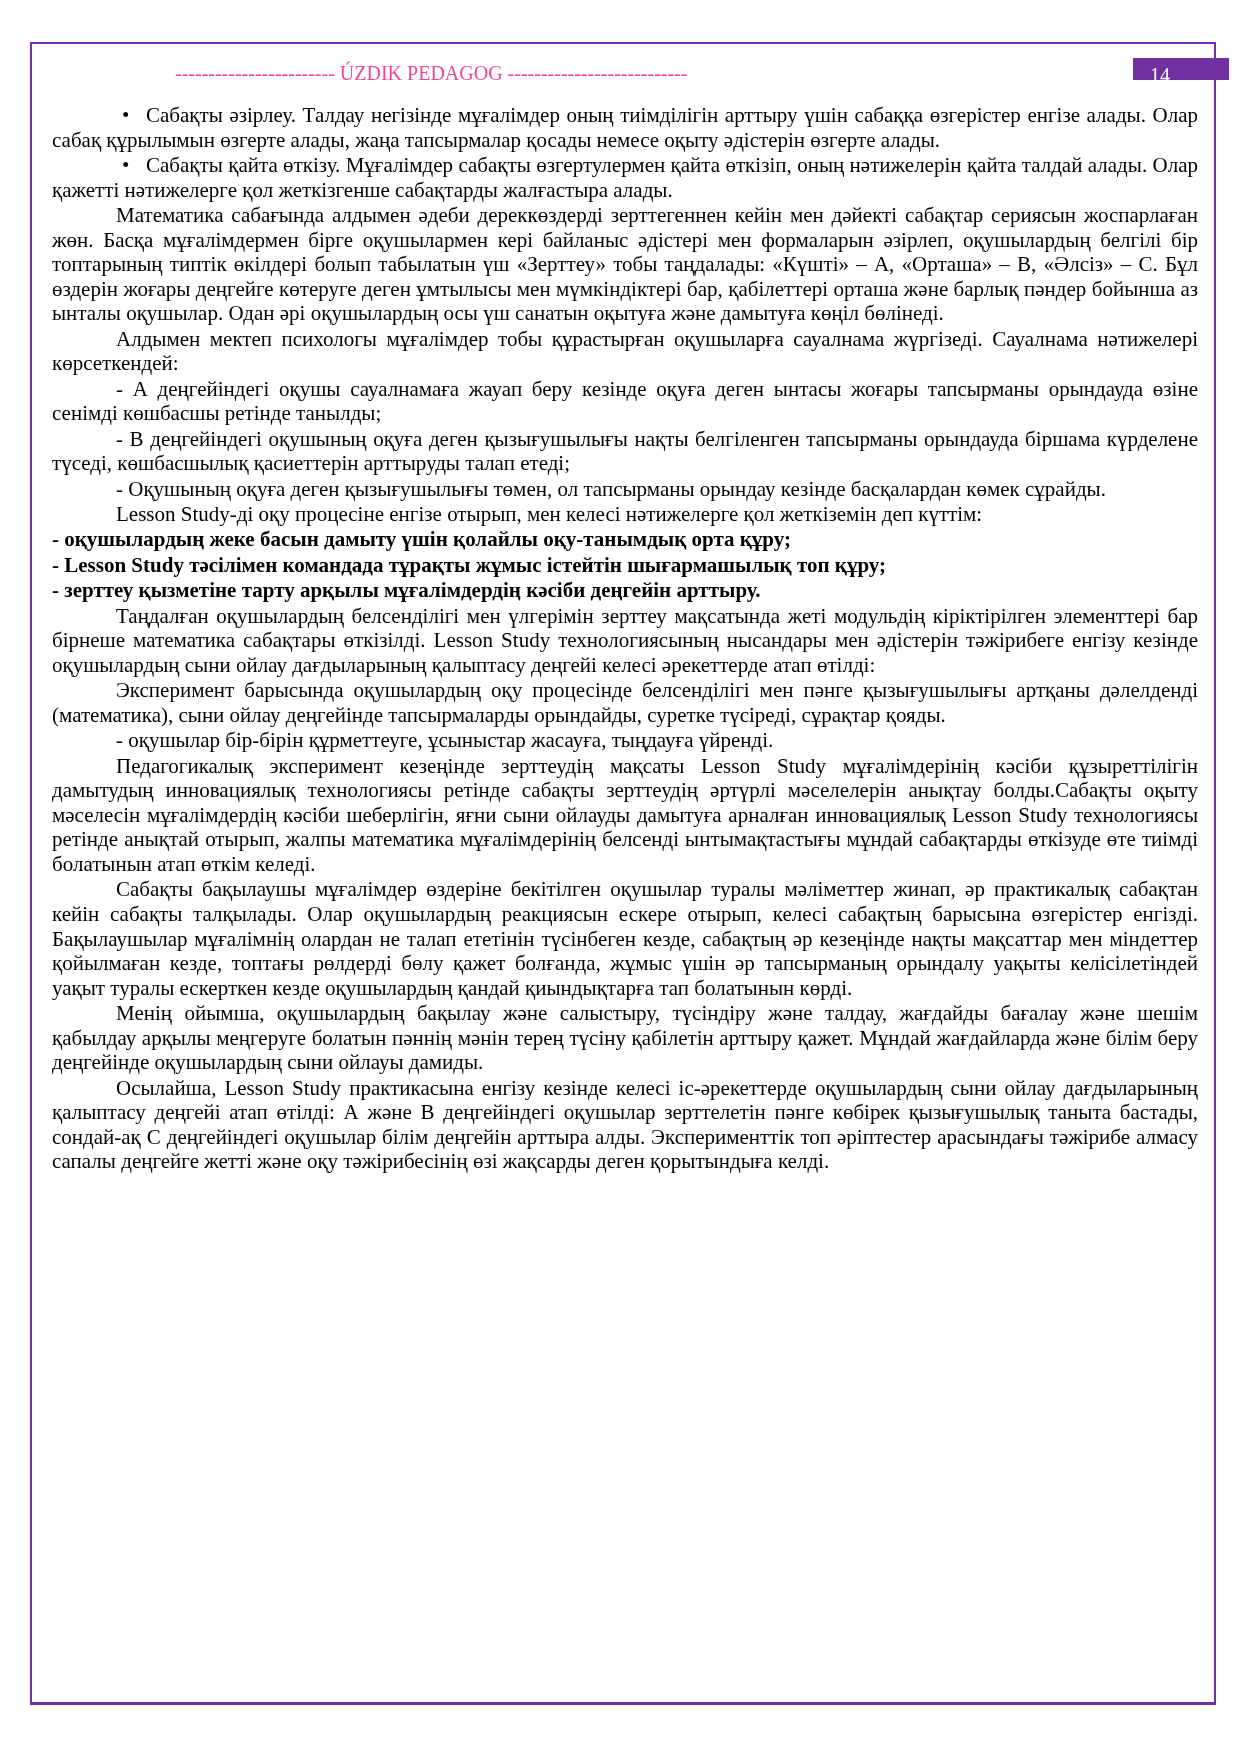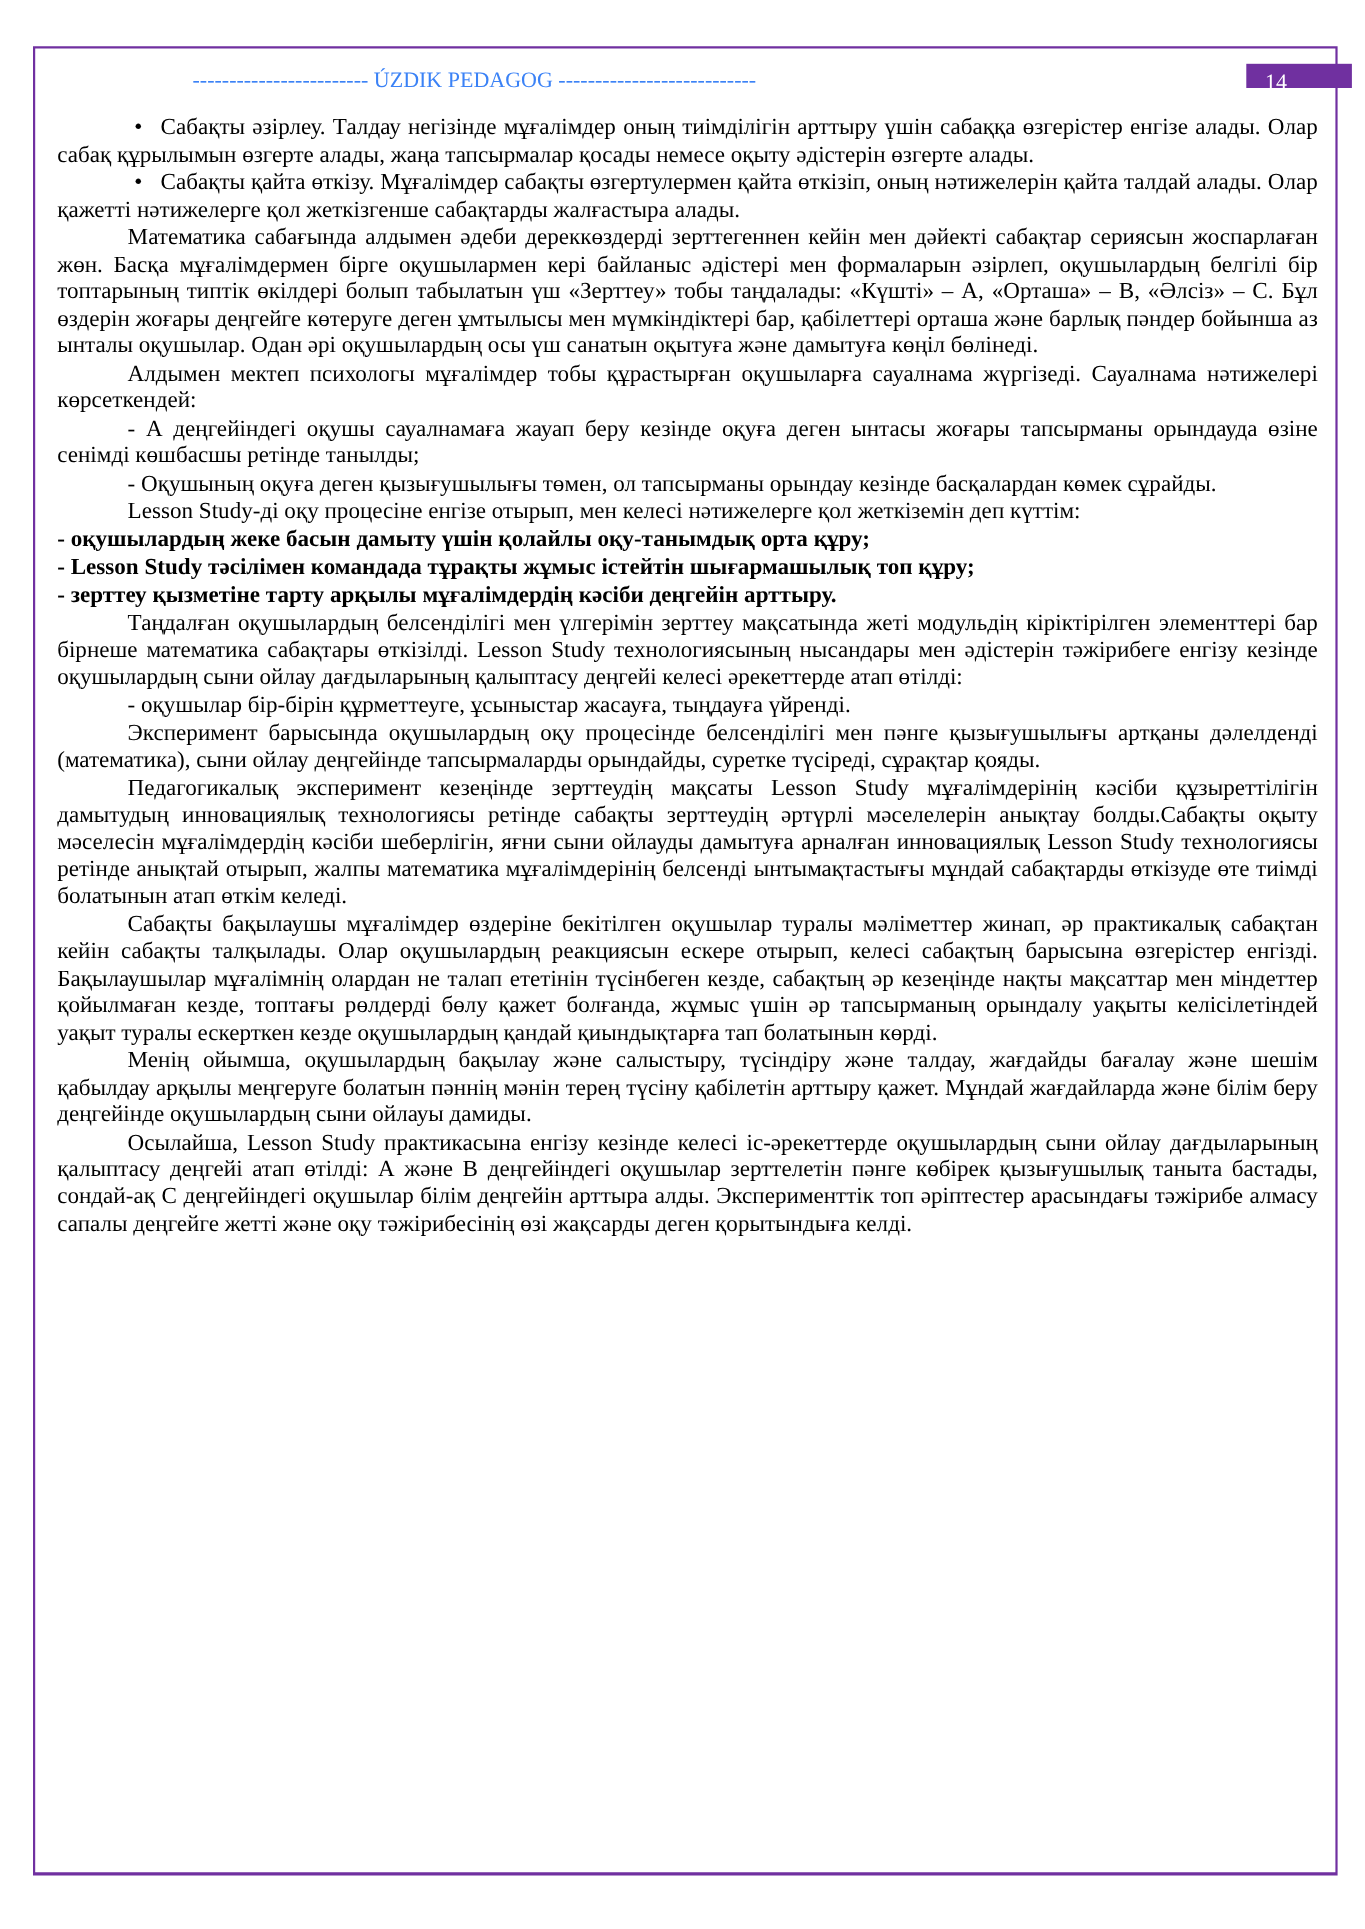--- a/index.html
+++ b/index.html
@@ -3,21 +3,21 @@
 <meta charset="utf-8">
 <style>
   html, body { margin: 0; padding: 0; background: #ffffff; }
   body { width: 1241px; height: 1754px; position: relative; overflow: hidden; }
   .frame {
     position: absolute; left: 30px; top: 42px; width: 1186px; height: 1663px;
     border: 2px solid #7030a0; border-bottom-width: 3px; box-sizing: border-box;
   }
   .header-line {
     position: absolute; left: 175px; top: 62px; width: 600px;
-    font-family: "Liberation Serif", serif; font-size: 20px; color: #3b82f6;
+    font-family: "Liberation Serif", serif; font-size: 20px; color: #ec4899;
     white-space: nowrap; letter-spacing: 0px;
   }
   .page-num {
     position: absolute; left: 1133px; top: 58px; width: 96px; height: 22px;
     background: #7030a0; color: #ffffff; font-family: "Liberation Serif", serif;
     font-size: 20px; line-height: 34px; box-sizing: border-box; padding-left: 17px;
   }
   .content {
     position: absolute; left: 52px; top: 103px; width: 1146px;
     font-family: "Liberation Serif", serif; font-size: 21px; line-height: 24.6px;
@@ -38,28 +38,29 @@
 <div class="page-num">14</div>
 
 <div class="content">
   <p class="bullet"><span class="dot">•</span><span>Сабақты әзірлеу. Талдау негізінде мұғалімдер оның тиімділігін арттыру үшін сабаққа өзгерістер енгізе алады. Олар сабақ құрылымын өзгерте алады, жаңа тапсырмалар қосады немесе оқыту әдістерін өзгерте алады.</span></p>
   <p class="bullet"><span class="dot">•</span><span>Сабақты қайта өткізу. Мұғалімдер сабақты өзгертулермен қайта өткізіп, оның нәтижелерін қайта талдай алады. Олар қажетті нәтижелерге қол жеткізгенше сабақтарды жалғастыра алады.</span></p>
 
   <p>Математика сабағында алдымен әдеби дереккөздерді зерттегеннен кейін мен дәйекті сабақтар сериясын жоспарлаған жөн. Басқа мұғалімдермен бірге оқушылармен кері байланыс әдістері мен формаларын әзірлеп, оқушылардың белгілі бір топтарының типтік өкілдері болып табылатын үш «Зерттеу» тобы таңдалады: «Күшті» – А, «Орташа» – В, «Әлсіз» – С. Бұл өздерін жоғары деңгейге көтеруге деген ұмтылысы мен мүмкіндіктері бар, қабілеттері орташа және барлық пәндер бойынша аз ынталы оқушылар. Одан әрі оқушылардың осы үш санатын оқытуға және дамытуға көңіл бөлінеді.</p>
   <p>Алдымен мектеп психологы мұғалімдер тобы құрастырған оқушыларға сауалнама жүргізеді. Сауалнама нәтижелері көрсеткендей:</p>
 
   <p>- А деңгейіндегі оқушы сауалнамаға жауап беру кезінде оқуға деген ынтасы жоғары тапсырманы орындауда өзіне сенімді көшбасшы ретінде танылды;</p>
+  <p>- В деңгейіндегі оқушының оқуға деген қызығушылығы нақты белгіленген тапсырманы орындауда біршама күрделене түседі, көшбасшылық қасиеттерін арттыруды талап етеді;</p>
   <p>- Оқушының оқуға деген қызығушылығы төмен, ол тапсырманы орындау кезінде басқалардан көмек сұрайды.</p>
 
   <p class="list">Lesson Study-ді оқу процесіне енгізе отырып, мен келесі нәтижелерге қол жеткіземін деп күттім:</p>
   <p class="list-flush" style="text-indent:0">- оқушылардың жеке басын дамыту үшін қолайлы оқу-танымдық орта құру;</p>
   <p class="list-flush" style="text-indent:0">- Lesson Study тәсілімен командада тұрақты жұмыс істейтін шығармашылық топ құру;</p>
   <p class="list-flush" style="text-indent:0">- зерттеу қызметіне тарту арқылы мұғалімдердің кәсіби деңгейін арттыру.</p>
 
   <p>Таңдалған оқушылардың белсенділігі мен үлгерімін зерттеу мақсатында жеті модульдің кіріктірілген элементтері бар бірнеше математика сабақтары өткізілді. Lesson Study технологиясының нысандары мен әдістерін тәжірибеге енгізу кезінде оқушылардың сыни ойлау дағдыларының қалыптасу деңгейі келесі әрекеттерде атап өтілді:</p>
+  <p>Эксперимент барысында оқушылардың оқу процесінде белсенділігі мен пәнге қызығушылығы артқаны дәлелденді (математика), сыни ойлау деңгейінде тапсырмаларды орындайды, суретке түсіреді, сұрақтар қояды.</p>
+
   <p>- оқушылар бір-бірін құрметтеуге, ұсыныстар жасауға, тыңдауға үйренді.</p>
-
-  <p>Эксперимент барысында оқушылардың оқу процесінде белсенділігі мен пәнге қызығушылығы артқаны дәлелденді (математика), сыни ойлау деңгейінде тапсырмаларды орындайды, суретке түсіреді, сұрақтар қояды.</p>
   <p>Педагогикалық эксперимент кезеңінде зерттеудің мақсаты Lesson Study мұғалімдерінің кәсіби құзыреттілігін дамытудың инновациялық технологиясы ретінде сабақты зерттеудің әртүрлі мәселелерін анықтау болды.Сабақты оқыту мәселесін мұғалімдердің кәсіби шеберлігін, яғни сыни ойлауды дамытуға арналған инновациялық Lesson Study технологиясы ретінде анықтай отырып, жалпы математика мұғалімдерінің белсенді ынтымақтастығы мұндай сабақтарды өткізуде өте тиімді болатынын атап өткім келеді.</p>
   <p>Сабақты бақылаушы мұғалімдер өздеріне бекітілген оқушылар туралы мәліметтер жинап, әр практикалық сабақтан кейін сабақты талқылады. Олар оқушылардың реакциясын ескере отырып, келесі сабақтың барысына өзгерістер енгізді. Бақылаушылар мұғалімнің олардан не талап ететінін түсінбеген кезде, сабақтың әр кезеңінде нақты мақсаттар мен міндеттер қойылмаған кезде, топтағы рөлдерді бөлу қажет болғанда, жұмыс үшін әр тапсырманың орындалу уақыты келісілетіндей уақыт туралы ескерткен кезде оқушылардың қандай қиындықтарға тап болатынын көрді.</p>
   <p>Менің ойымша, оқушылардың бақылау және салыстыру, түсіндіру және талдау, жағдайды бағалау және шешім қабылдау арқылы меңгеруге болатын пәннің мәнін терең түсіну қабілетін арттыру қажет. Мұндай жағдайларда және білім беру деңгейінде оқушылардың сыни ойлауы дамиды.</p>
   <p>Осылайша, Lesson Study практикасына енгізу кезінде келесі іс-әрекеттерде оқушылардың сыни ойлау дағдыларының қалыптасу деңгейі атап өтілді: А және В деңгейіндегі оқушылар зерттелетін пәнге көбірек қызығушылық таныта бастады, сондай-ақ С деңгейіндегі оқушылар білім деңгейін арттыра алды. Эксперименттік топ әріптестер арасындағы тәжірибе алмасу сапалы деңгейге жетті және оқу тәжірибесінің өзі жақсарды деген қорытындыға келді.</p>
 </div>
 
 </body></html>

